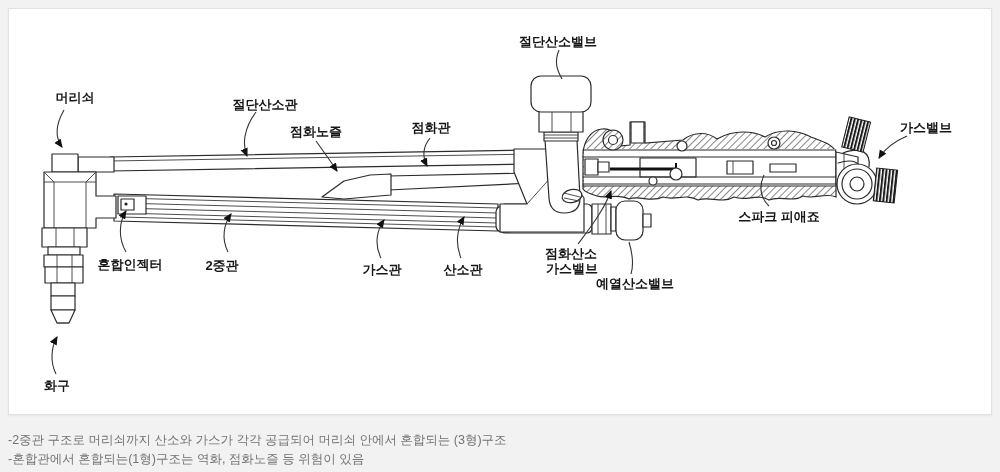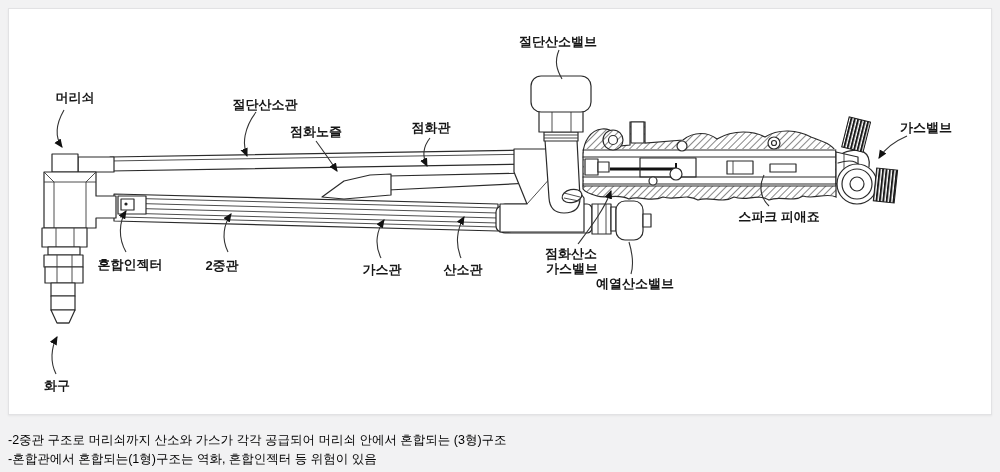--- a/index.html
+++ b/index.html
@@ -14,21 +14,21 @@
     box-shadow:0 1px 2px rgba(0,0,0,0.06);
   }
   .diagram-svg{position:absolute;left:0;top:0;width:1000px;height:472px;}
   .ink{stroke:#2b2b2b;stroke-width:1.2;fill:none;stroke-linejoin:round;stroke-linecap:round;}
   .inkf{stroke:#2b2b2b;stroke-width:1.2;fill:#ffffff;stroke-linejoin:round;}
   .thin{stroke:#3a3a3a;stroke-width:0.9;fill:none;}
   .leader{stroke:#333333;stroke-width:1.1;fill:none;}
   .lbl{font:700 13px "Liberation Sans","DejaVu Sans",sans-serif;fill:#161616;text-anchor:middle;}
   .notes{
     position:absolute;left:8px;top:431px;width:980px;
-    color:#000000;font-size:12.5px;line-height:19px;
+    color:#737373;font-size:12.5px;line-height:19px;
   }
 </style>
 </head>
 <body>
 
 <div class="card"></div>
 
 <svg class="diagram-svg" viewBox="0 0 1000 472">
   <defs>
     <pattern id="hatch" width="5" height="5" patternUnits="userSpaceOnUse" patternTransform="rotate(45)">
@@ -207,14 +207,14 @@
     <text class="lbl" x="463" y="274">산소관</text>
     <text class="lbl" x="571" y="258">점화산소</text>
     <text class="lbl" x="572" y="273">가스밸브</text>
     <text class="lbl" x="635" y="288">예열산소밸브</text>
     <text class="lbl" x="57" y="390">화구</text>
   </g>
 </svg>
 
 <div class="notes">
   <div>-2중관 구조로 머리쇠까지 산소와 가스가 각각 공급되어 머리쇠 안에서 혼합되는 (3형)구조</div>
-  <div>-혼합관에서 혼합되는(1형)구조는 역화, 혼합인젝터 등 위험이 있음</div>
+  <div>-혼합관에서 혼합되는(1형)구조는 역화, 점화노즐 등 위험이 있음</div>
 </div>
 
 </body></html>

